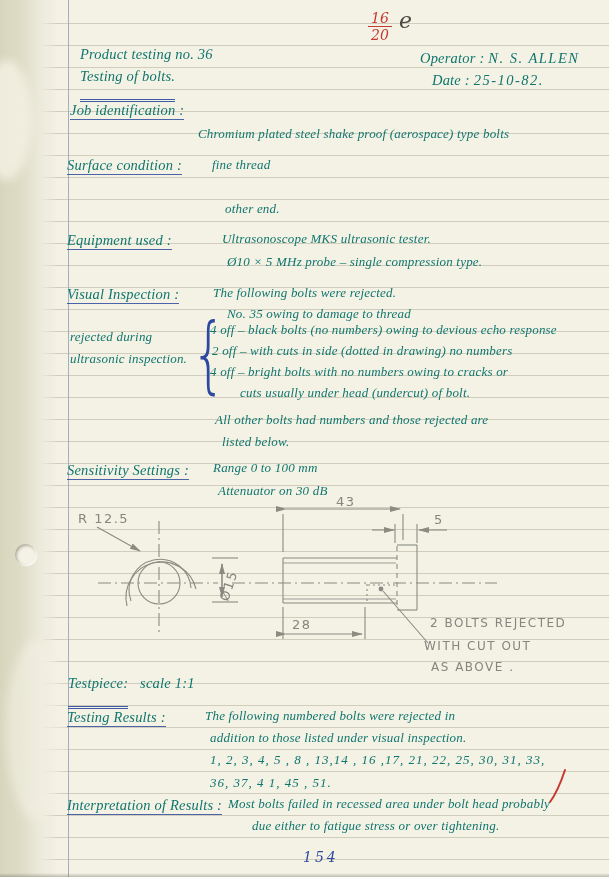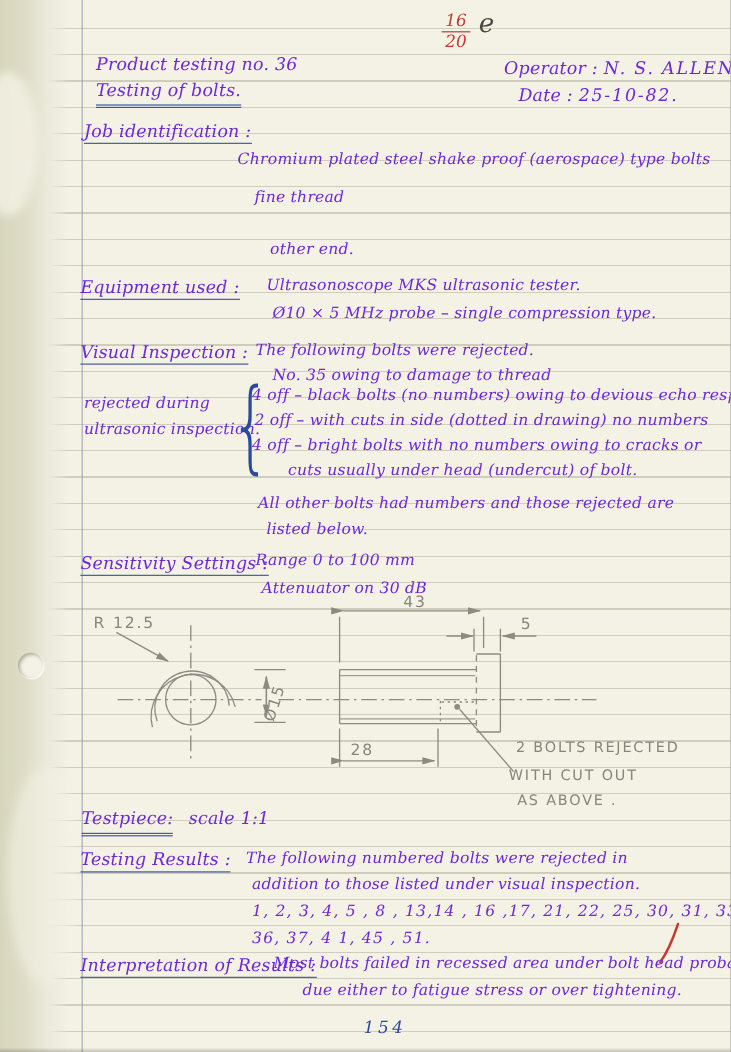--- a/index.html
+++ b/index.html
@@ -24,24 +24,24 @@
   .edge-blob { position:absolute; border-radius:50%; background:rgba(244,241,229,.8); filter:blur(4px); }
   .margin-line { position:absolute; left:68px; top:0; width:1px; height:100%; background:#96a1bd; opacity:.85; }
   .bottom-shade { position:absolute; left:0; bottom:0; width:100%; height:4px; background:linear-gradient(to bottom,rgba(0,0,0,0),rgba(90,88,75,.35)); }
   .hole {
     position:absolute; left:15px; top:544px; width:21px; height:21px; border-radius:50%;
     background:#f4f2e6;
     box-shadow:inset 1.5px 1.5px 3px rgba(110,108,88,.55), 1px 1px 1px rgba(255,255,255,.9);
   }
   
   .abs { position:absolute; white-space:nowrap; }
-  .hw { color:#6d28d9; font-style:italic; font-size:13px; letter-spacing:.2px; }
+  .hw { color:#0f766e; font-style:italic; font-size:13px; letter-spacing:.2px;font-family:Liberation Serif, serif; }
   .hw-lg { font-size:14.5px; }
   .hw-h { border-bottom:1px solid rgba(43,74,159,.85); padding-bottom:1px; }
-  .hw-h2 { border-bottom:3px double rgba(43,74,159,.9); padding-bottom:3px;text-align:right; }
+  .hw-h2 { border-bottom:3px double rgba(43,74,159,.9); padding-bottom:15px;text-align:right; }
   .caps { font-style:italic; letter-spacing:1.5px; }
   .brace {
     position:absolute; color:#2b4a9f; font-family:"DejaVu Sans", sans-serif;
     font-size:84px; font-weight:200; line-height:84px; transform:scaleX(.65);
   }
   
   .frac { position:absolute; left:368px; top:11px; color:#c6392f; font-style:italic; font-size:14px; text-align:center; line-height:14px; }
   .frac .num { display:block; border-bottom:1.5px solid #c6392f; padding:0 3px 1px; }
   .frac .den { display:block; padding-top:1px; }
   .flourish { position:absolute; left:399px; top:8px; color:#4a4a44; font-size:22px; font-style:italic; font-family:"DejaVu Serif",serif; }
@@ -81,20 +81,23 @@
   <div class="abs hw hw-lg" style="left:432px;top:72px;">
     <span>Date :</span>
     <span class="caps">25-10-82.</span>
   </div>
 
   <div class="abs hw hw-lg" style="left:70px;top:102px;">
     <span class="hw-h">Job identification :</span>
   </div>
   <div class="abs hw" style="left:198px;top:126px;text-align:center;">Chromium plated steel shake proof (aerospace) type bolts</div>
 
+  <div class="abs hw hw-lg" style="left:67px;top:157px;">
+    <span class="hw-h">Surface condition :</span>
+  </div>
   <div class="abs hw" style="left:212px;top:157px;">fine thread</div>
   <div class="abs hw" style="left:225px;top:201px;text-align:right;">other end.</div>
 
   <div class="abs hw hw-lg" style="left:67px;top:232px;">
     <span class="hw-h">Equipment used :</span>
   </div>
   <div class="abs hw" style="left:222px;top:231px;">Ultrasonoscope MKS ultrasonic tester.</div>
   <div class="abs hw" style="left:227px;top:254px;">Ø10 × 5 MHz  probe – single compression type.</div>
 
   <div class="abs hw hw-lg" style="left:67px;top:286px;">

